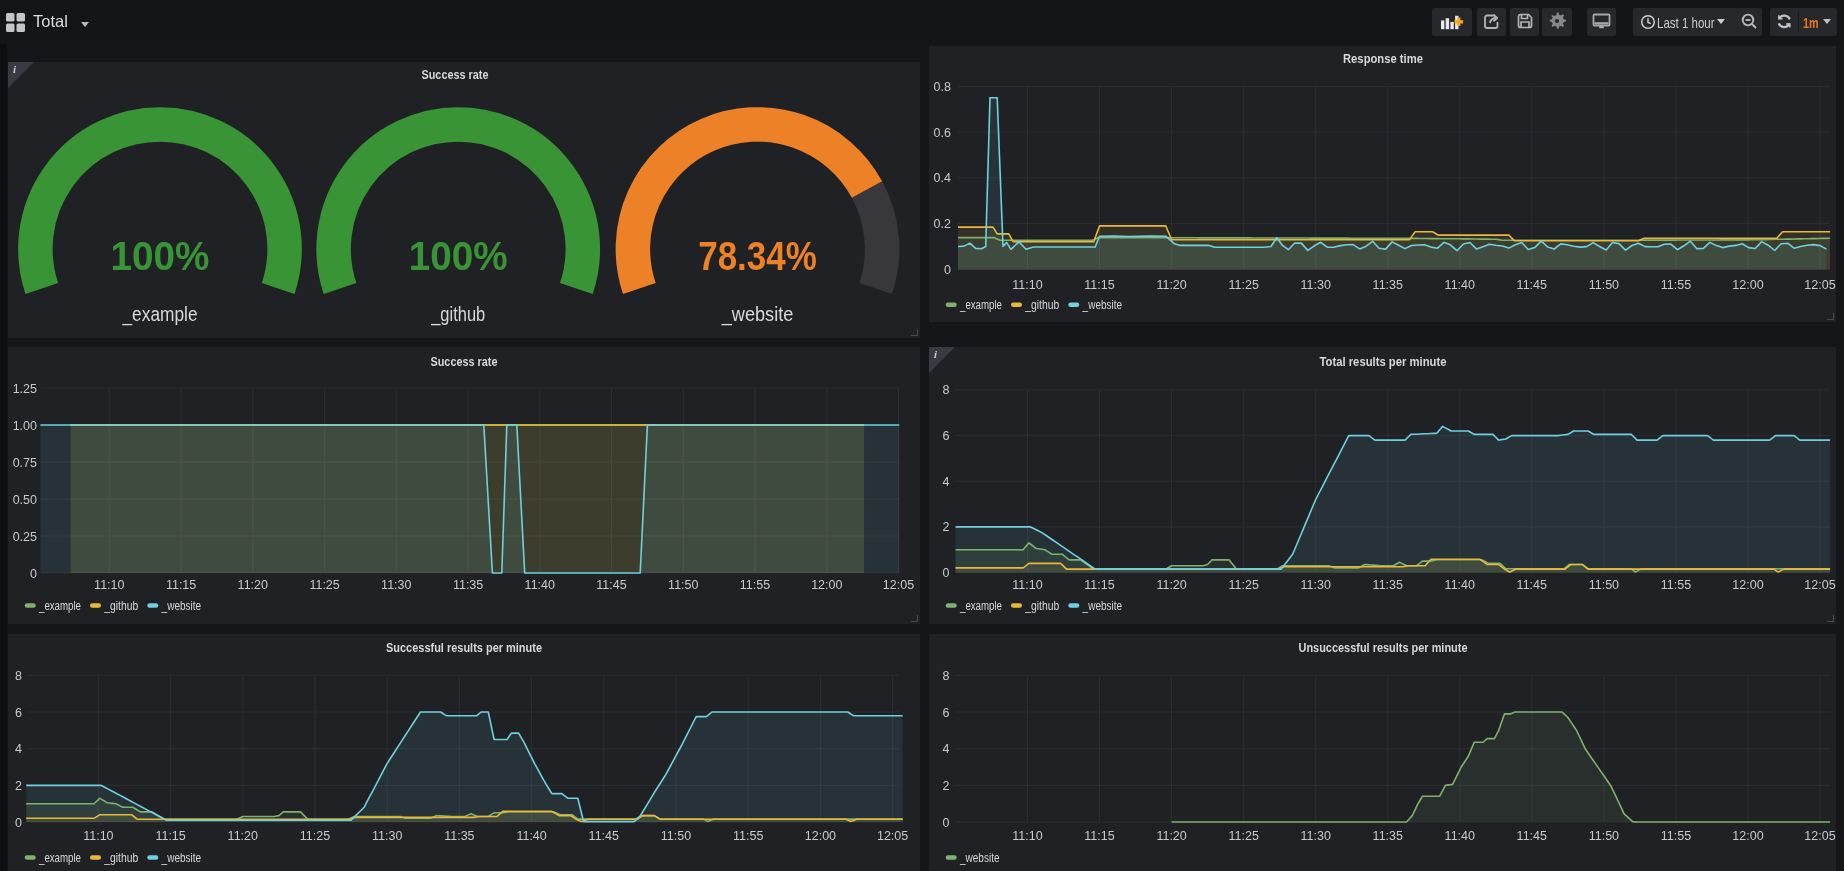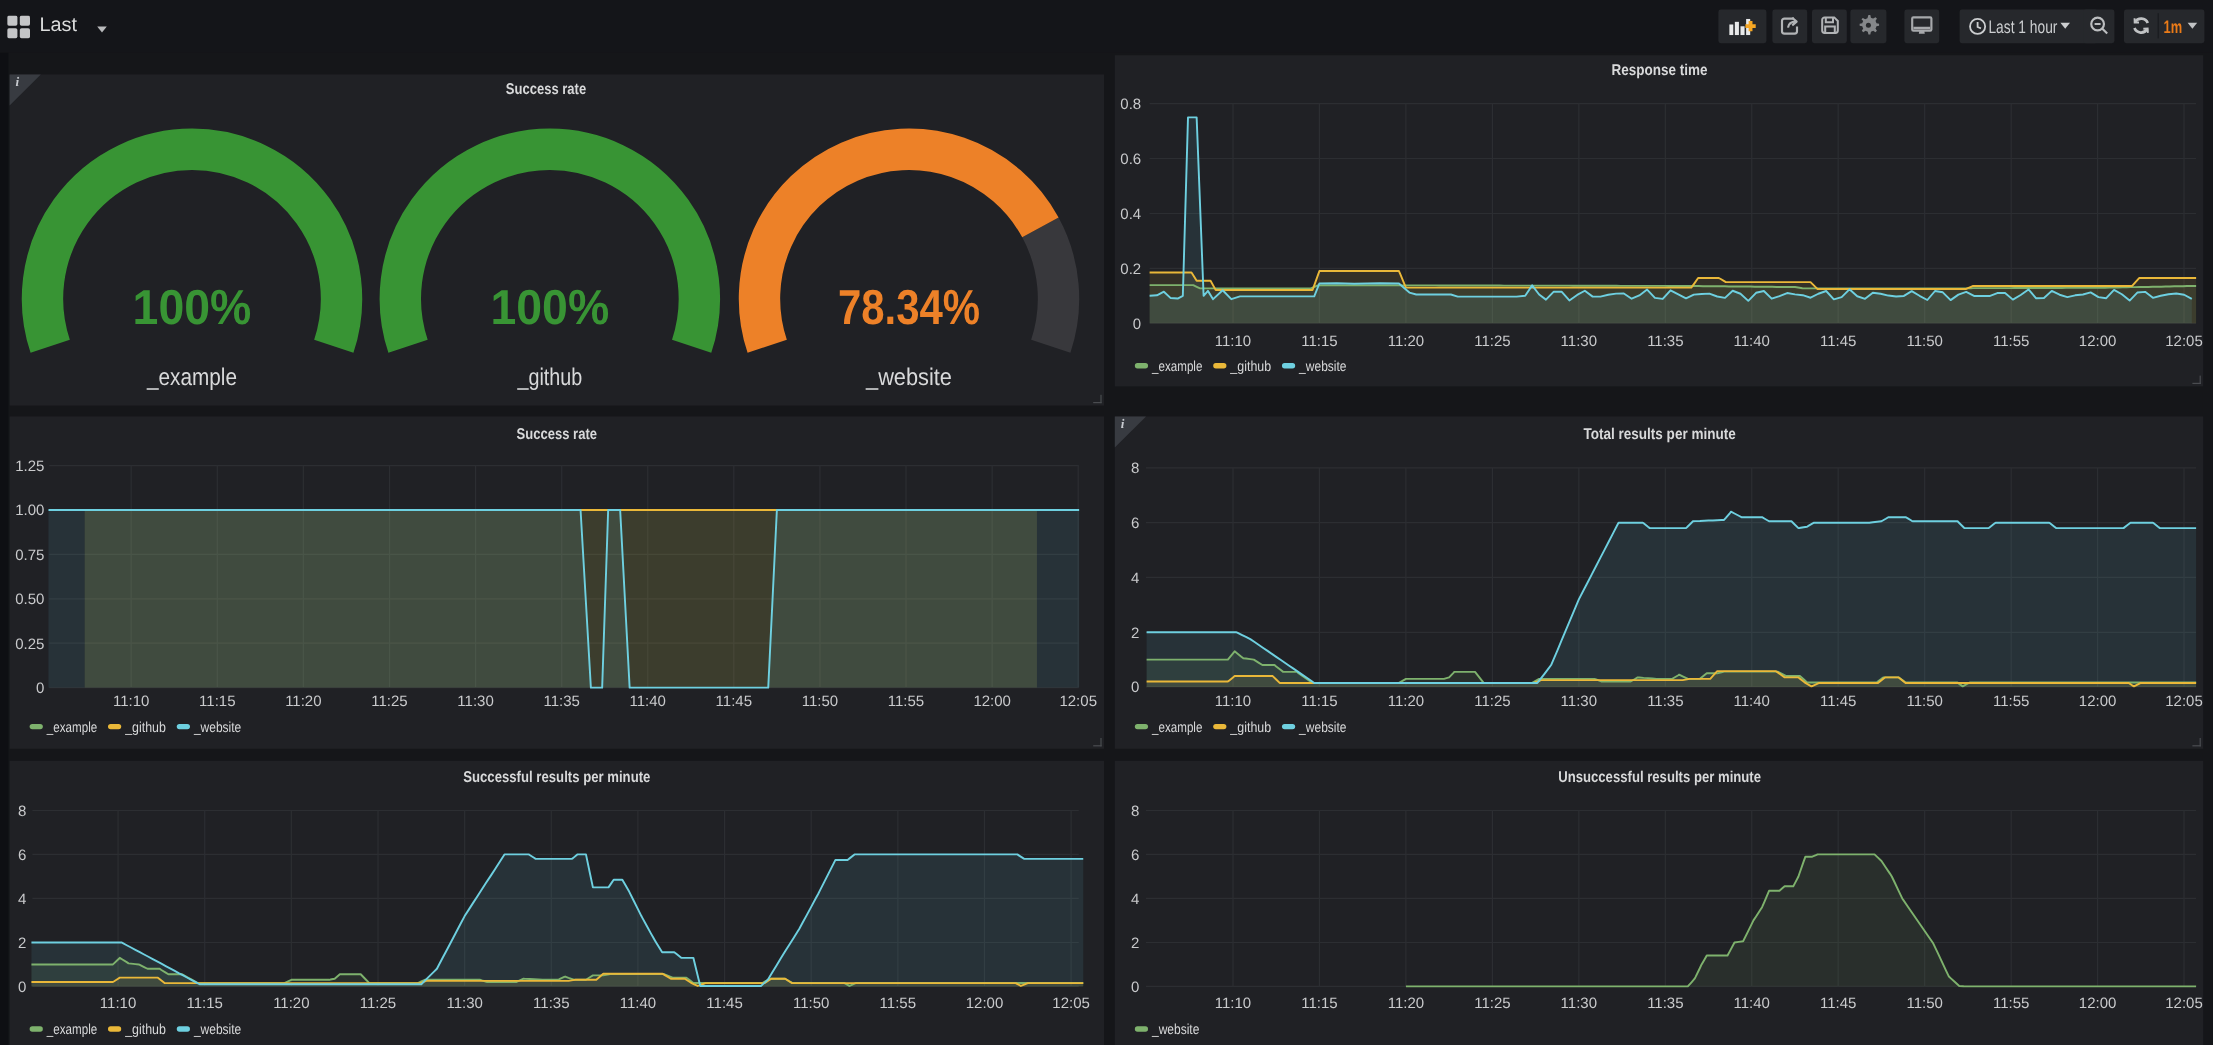--- a/index.html
+++ b/index.html
@@ -13,21 +13,21 @@
 </style></head>
 <body>
 
 <div id="navbar">
   <svg width="19" height="19" style="position:absolute;left:6px;top:13px;">
     <rect x="0" y="0" width="8.5" height="8.5" rx="1.5" fill="#c4c5c7"></rect>
     <rect x="10.5" y="0" width="8.5" height="8.5" rx="1.5" fill="#c4c5c7"></rect>
     <rect x="0" y="10.5" width="8.5" height="8.5" rx="1.5" fill="#c4c5c7"></rect>
     <rect x="10.5" y="10.5" width="8.5" height="8.5" rx="1.5" fill="#c4c5c7"></rect>
   </svg>
-  <div style="position:absolute;left:33px;top:12px;font-size:16.5px;font-weight:500;color:#dcdddd;">Last</div>
+  <div style="position:absolute;left:33px;top:12px;font-size:16.5px;font-weight:500;color:#dcdddd;">Total</div>
   <div class="caret" style="left:81px;top:22px;border-top-color:#b9babc;"></div>
 
   <div class="nbtn" style="left:1432px;width:40px;">
     <svg width="28" height="22" style="margin:3px 0 0 9px;">
       <rect x="0" y="9.4" width="3.4" height="8.8" fill="#e8e9ea"></rect>
       <rect x="4.7" y="7.2" width="3.4" height="11" fill="#e8e9ea"></rect>
       <rect x="9.4" y="10.9" width="3.4" height="7.3" fill="#e8e9ea"></rect>
       <rect x="14.1" y="4.8" width="3.4" height="13.4" fill="#e8e9ea"></rect>
       <path d="M 16.2 6.5 h 3.2 v 2.7 h 2.7 v 3.2 h -2.7 v 2.7 h -3.2 v -2.7 h -2.7 v -3.2 h 2.7 z" fill="#f5a623"></path>
     </svg>

